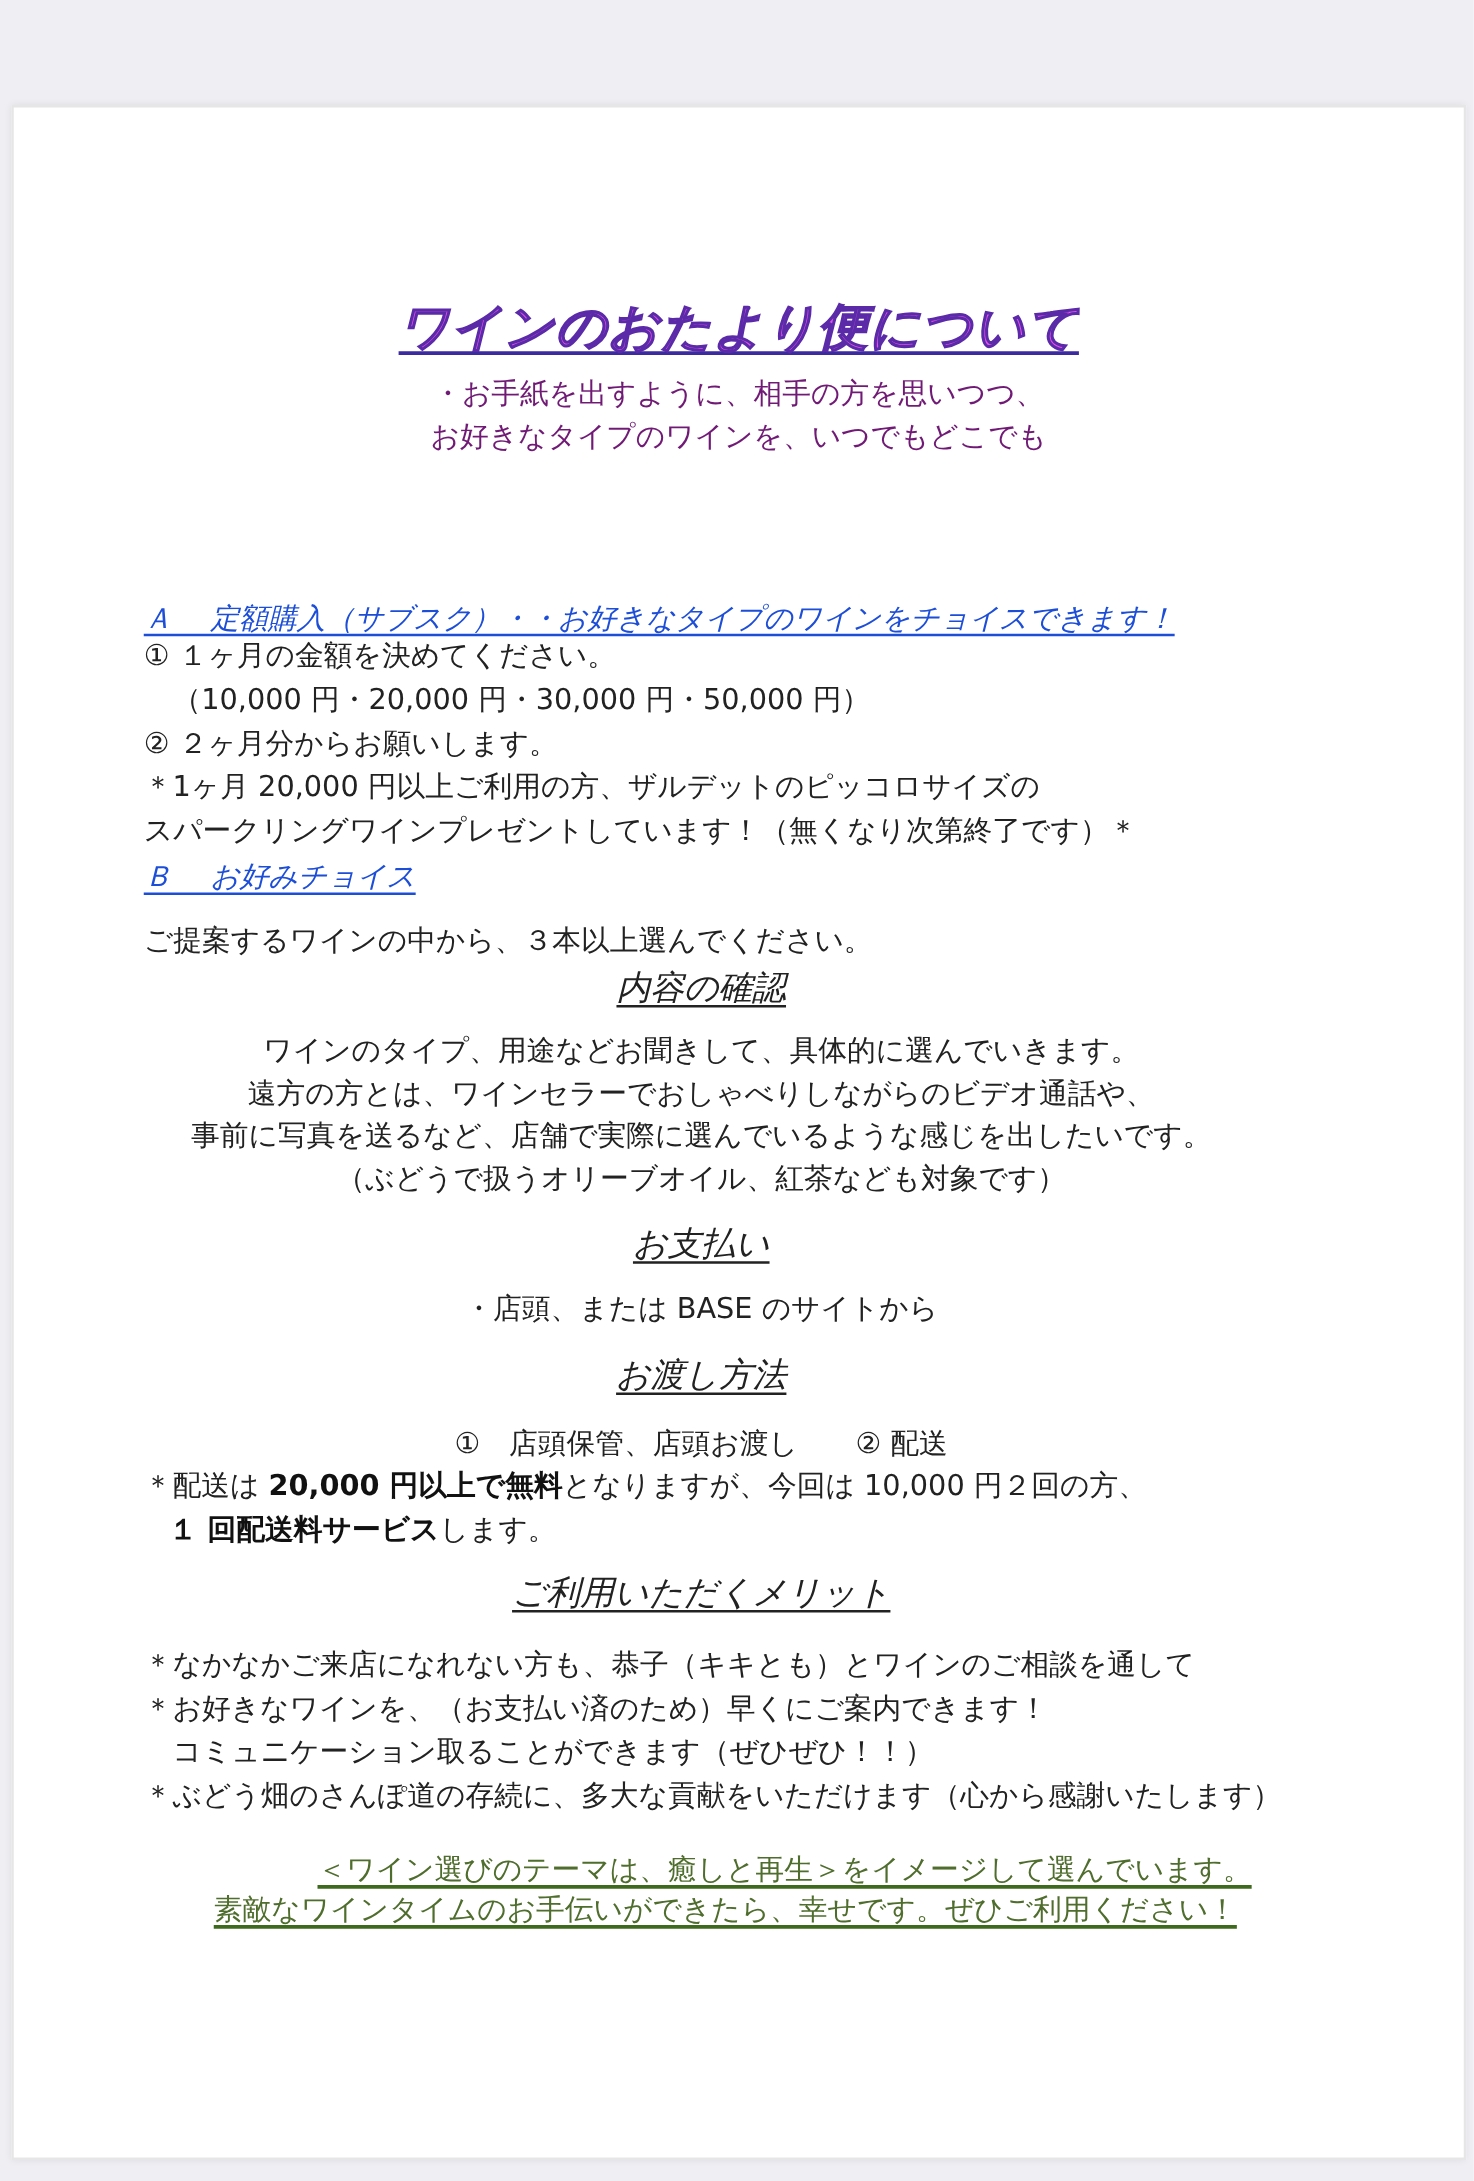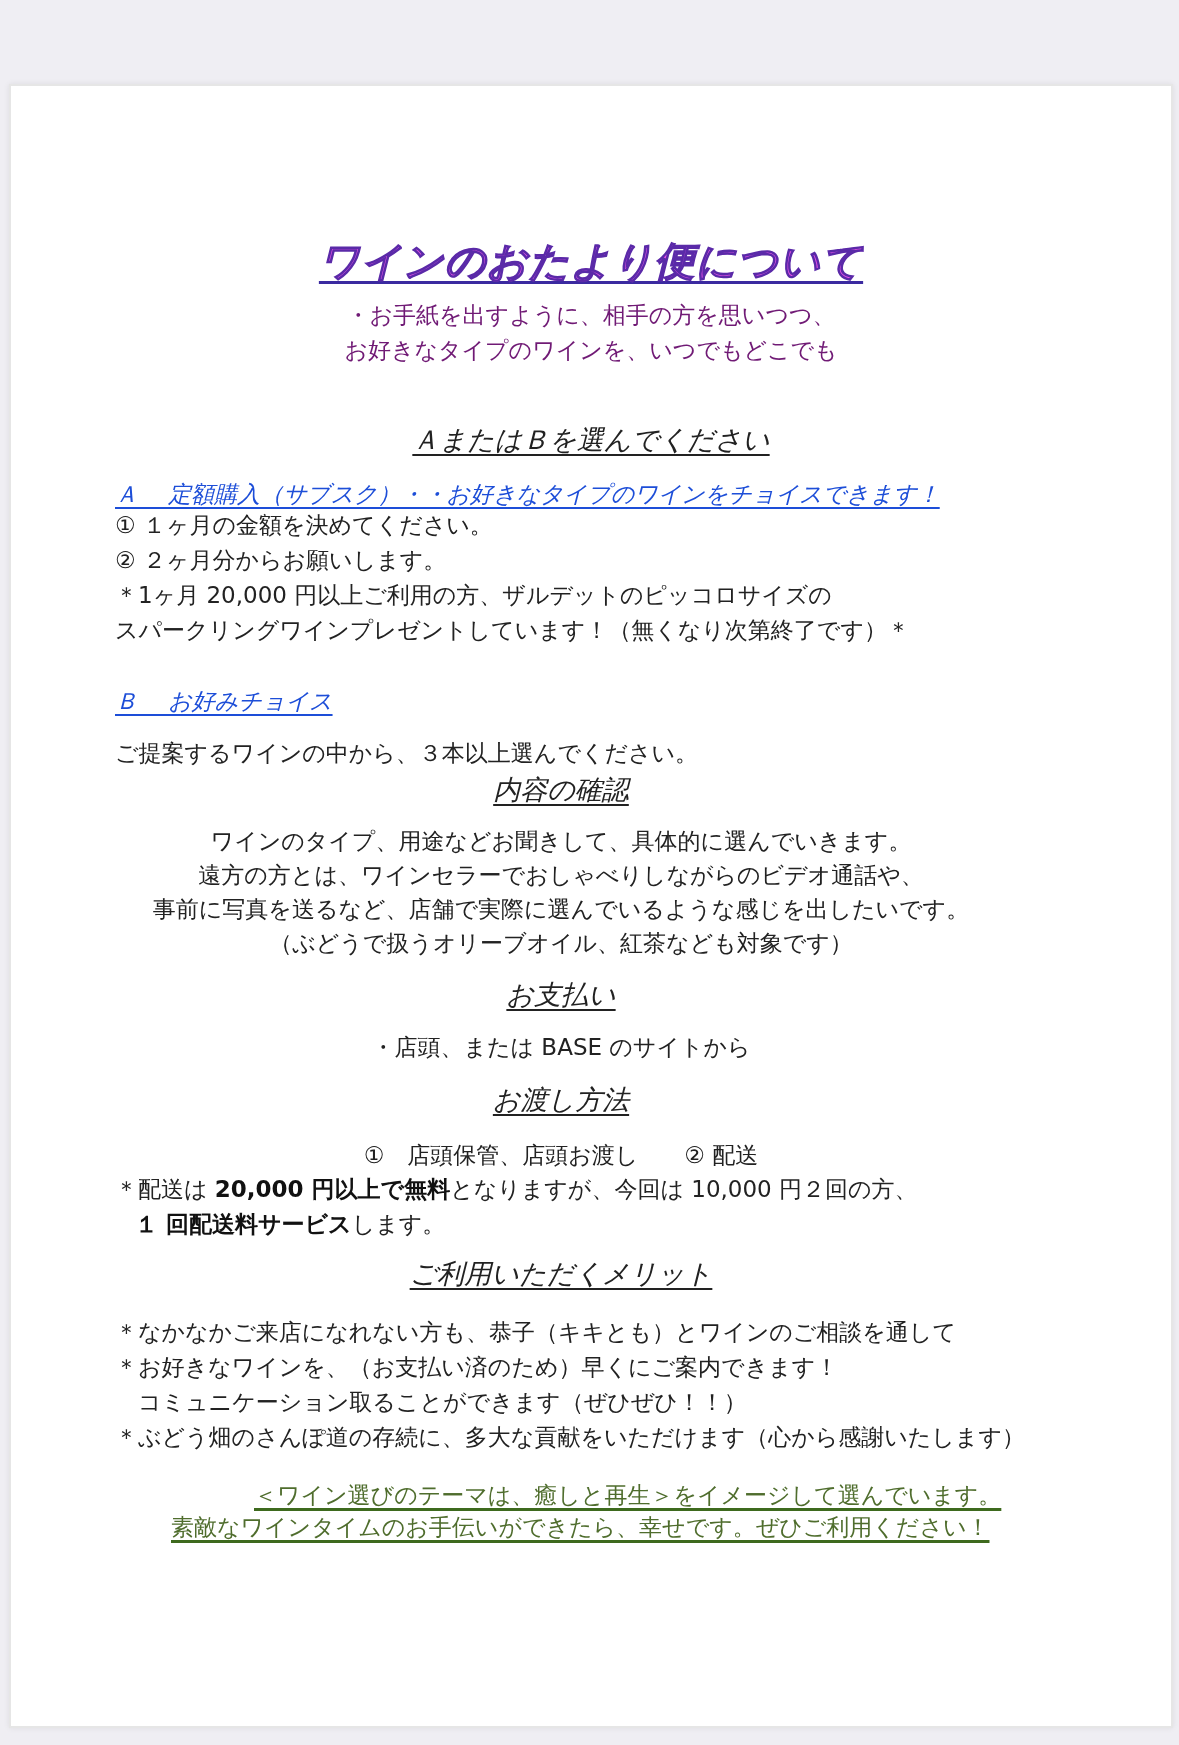--- a/index.html
+++ b/index.html
@@ -63,30 +63,28 @@
 
   <div class="abs center title">
     <span>ワインのおたより便について</span>
   </div>
 
   <div class="abs center intro" style="top:212px;">
     <div>・お手紙を出すように、相手の方を思いつつ、</div>
     <div>お好きなタイプのワインを、いつでもどこでも</div>
   </div>
 
-  <div class="abs center heading" style="top:336px;">
-    <span>ＡまたはＢを選んでください</span>
-  </div>
 
   <div class="abs sub" style="left:104px; top:393px;">
     <span>Ａ　 定額購入（サブスク）・・お好きなタイプのワインをチョイスできます！</span>
   </div>
 
   <div class="abs body" style="left:104px; top:422px;">
     <div>① １ヶ月の金額を決めてください。</div>
+    <div>　（10,000 円・20,000 円・30,000 円・50,000 円）</div>
     <div>② ２ヶ月分からお願いします。</div>
     <div>＊1ヶ月 20,000 円以上ご利用の方、ザルデットのピッコロサイズの</div>
     <div>スパークリングワインプレゼントしています！（無くなり次第終了です）＊</div>
   </div>
 
   <div class="abs sub" style="left:104px; top:600px;">
     <span>Ｂ　 お好みチョイス</span>
   </div>
 
   <div class="abs body" style="left:104px; top:629px;margin-top:21px;">

